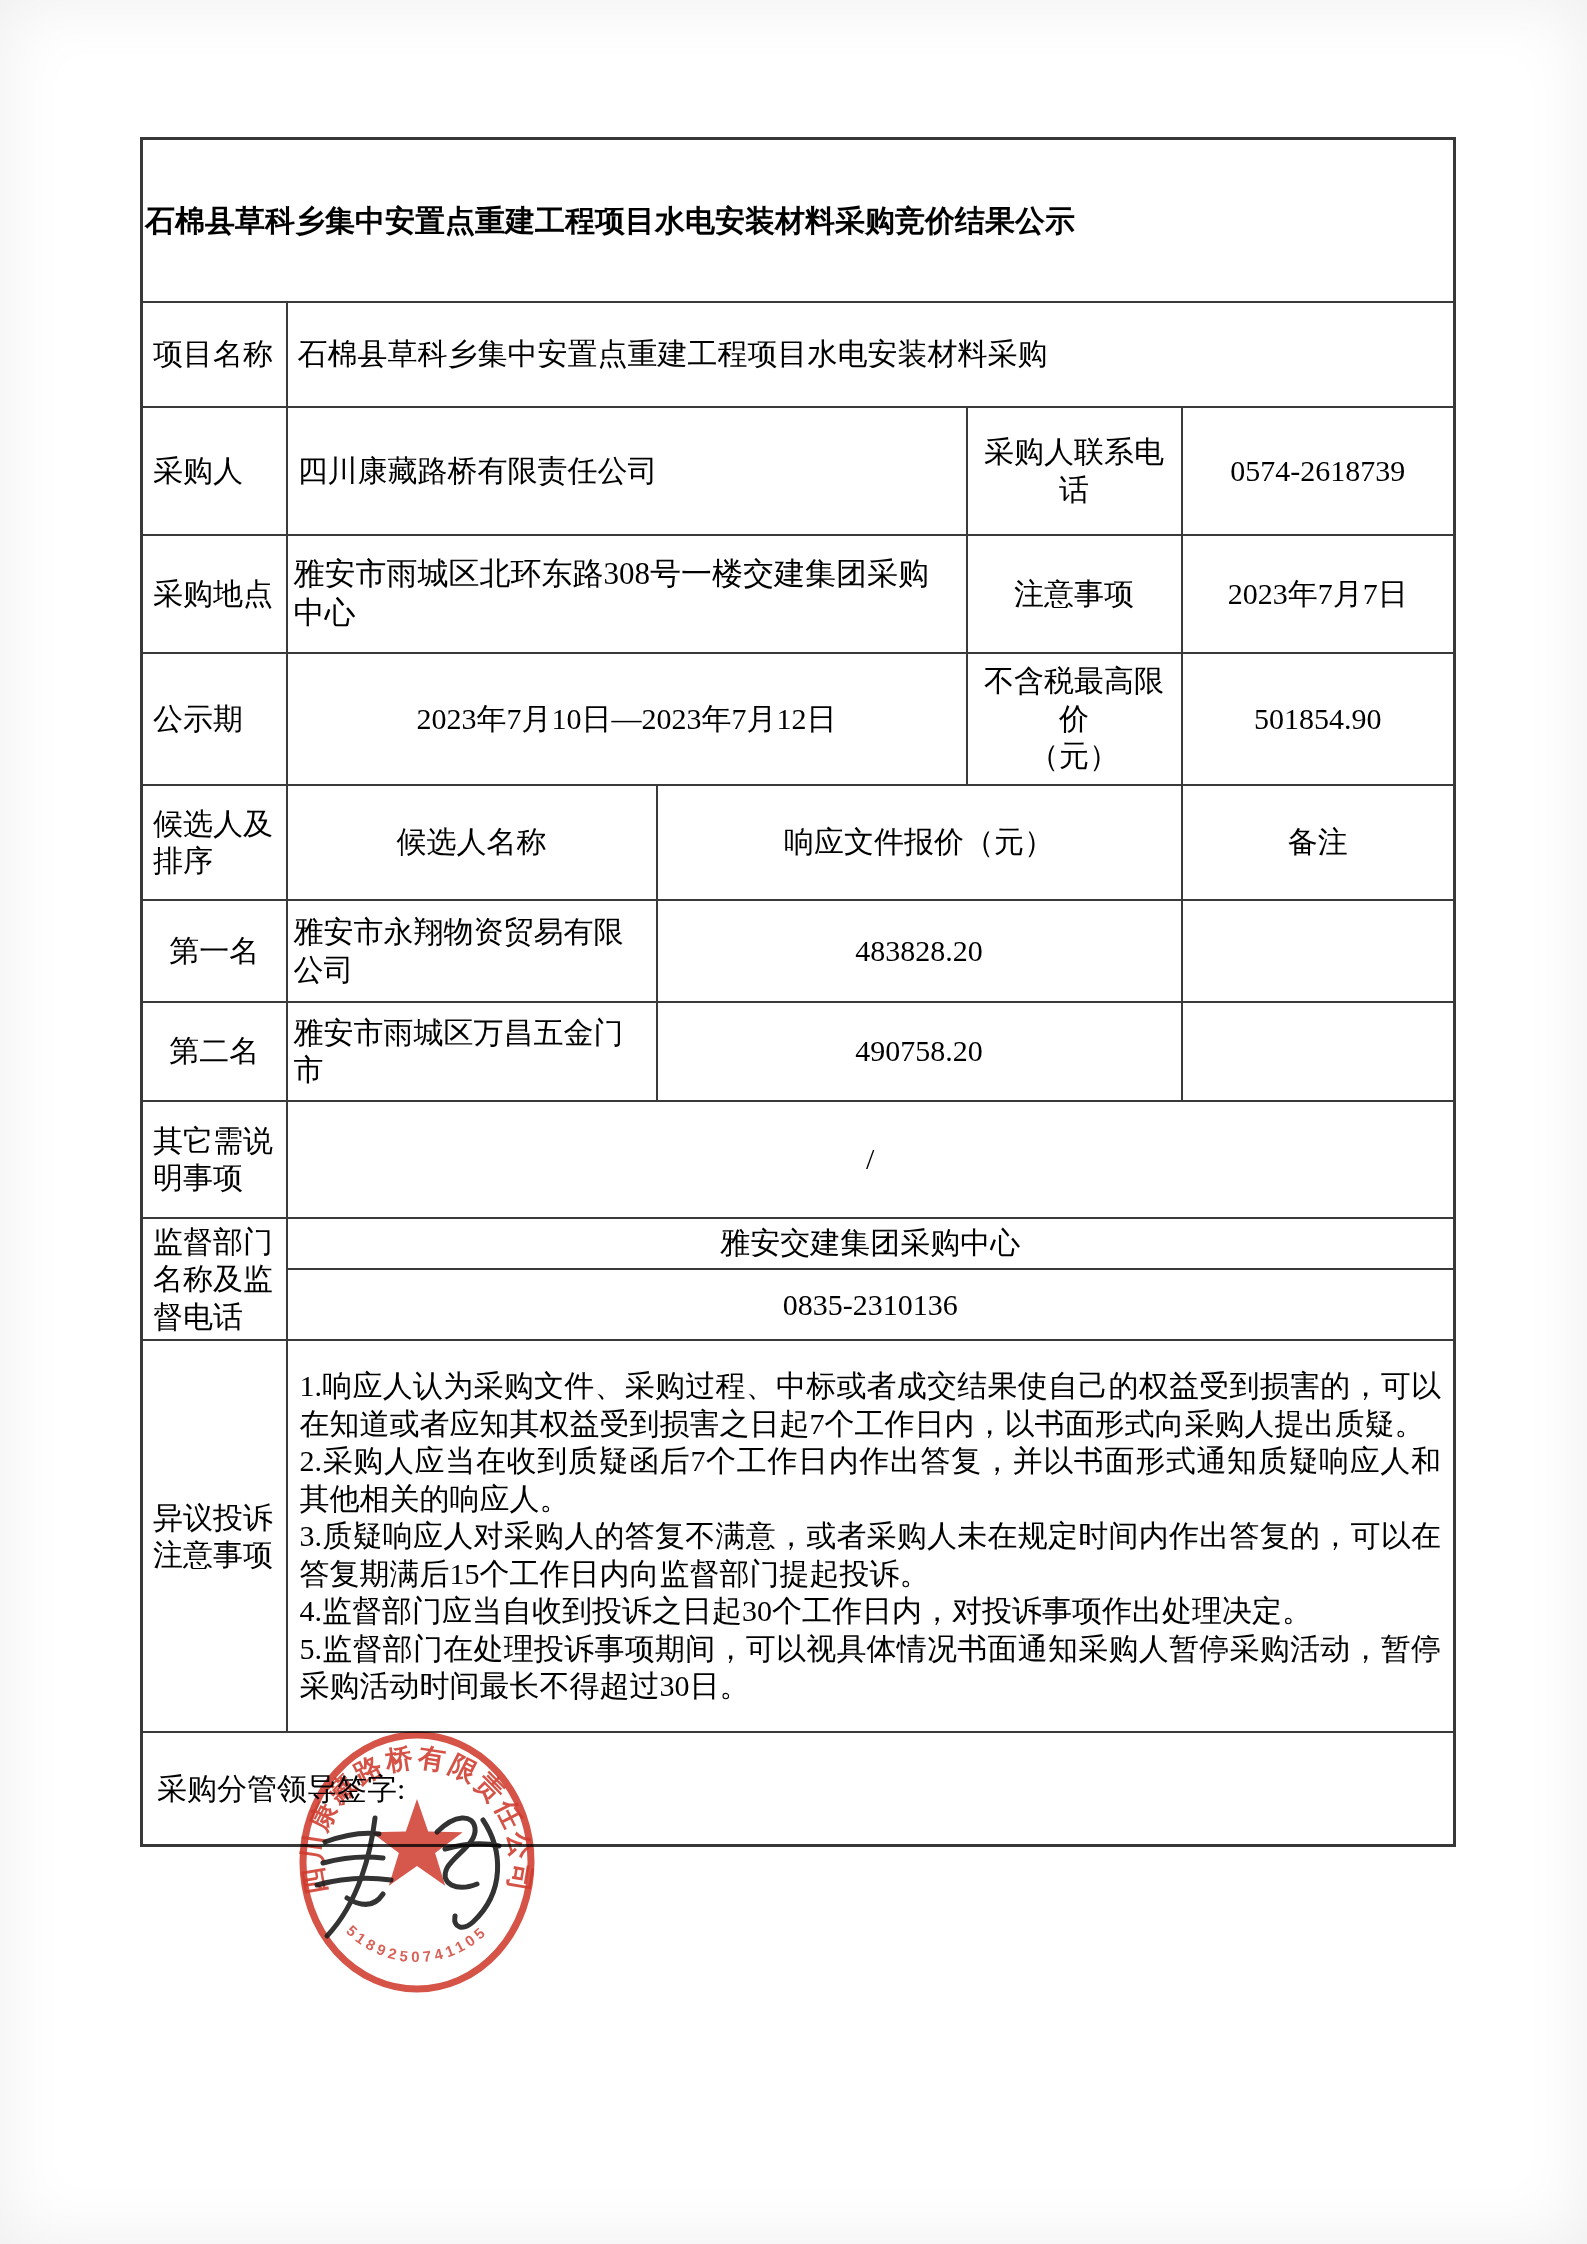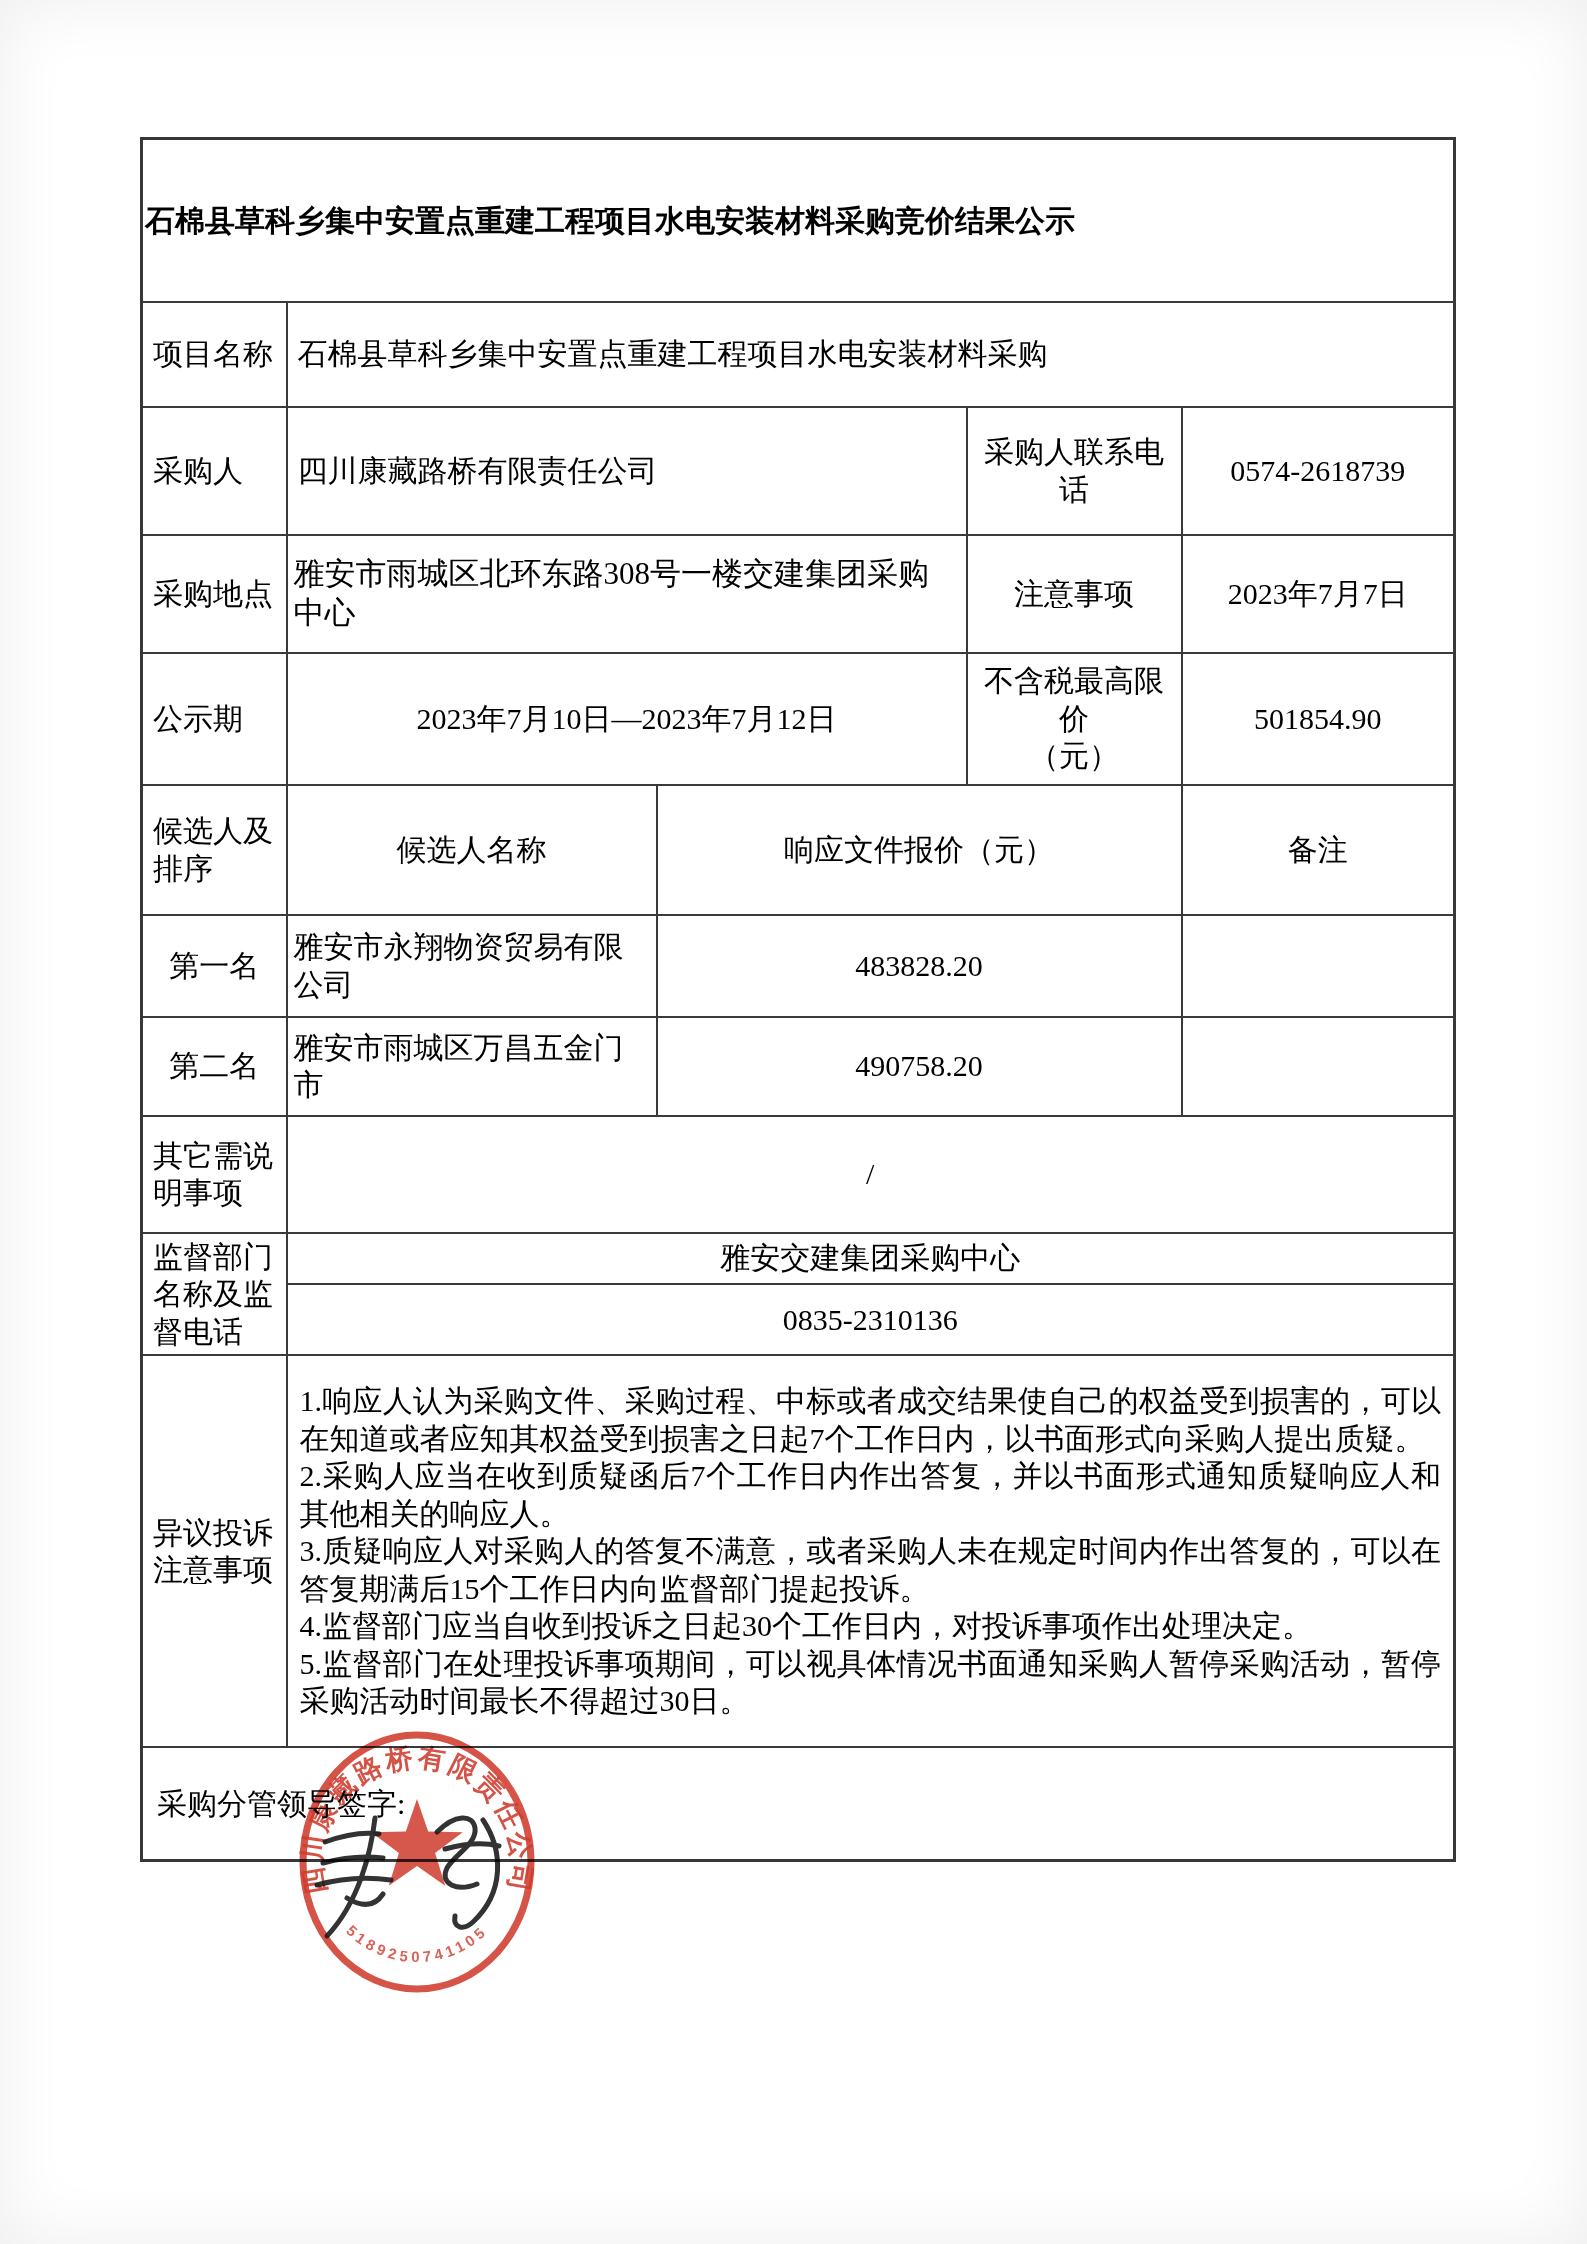--- a/index.html
+++ b/index.html
@@ -102,21 +102,21 @@
     </tr>
 
     <tr style="height:132px">
       <td class="label-col">公示期</td>
       <td colspan="2" class="c">2023年7月10日—2023年7月12日</td>
       <td class="c pre small-line" style="padding:4px 2px">不含税最高限价
 （元）</td>
       <td class="c">501854.90</td>
     </tr>
 
-    <tr style="height:130px">
+    <tr style="height:115px">
       <td class="label-col pre small-line">候选人及
 排序</td>
       <td class="c">候选人名称</td>
       <td colspan="2" class="c">响应文件报价（元）</td>
       <td class="c">备注</td>
     </tr>
 
     <tr style="height:102px">
       <td class="c">第一名</td>
       <td class="l" style="padding:4px 6px">雅安市永翔物资贸易有限公司</td>

